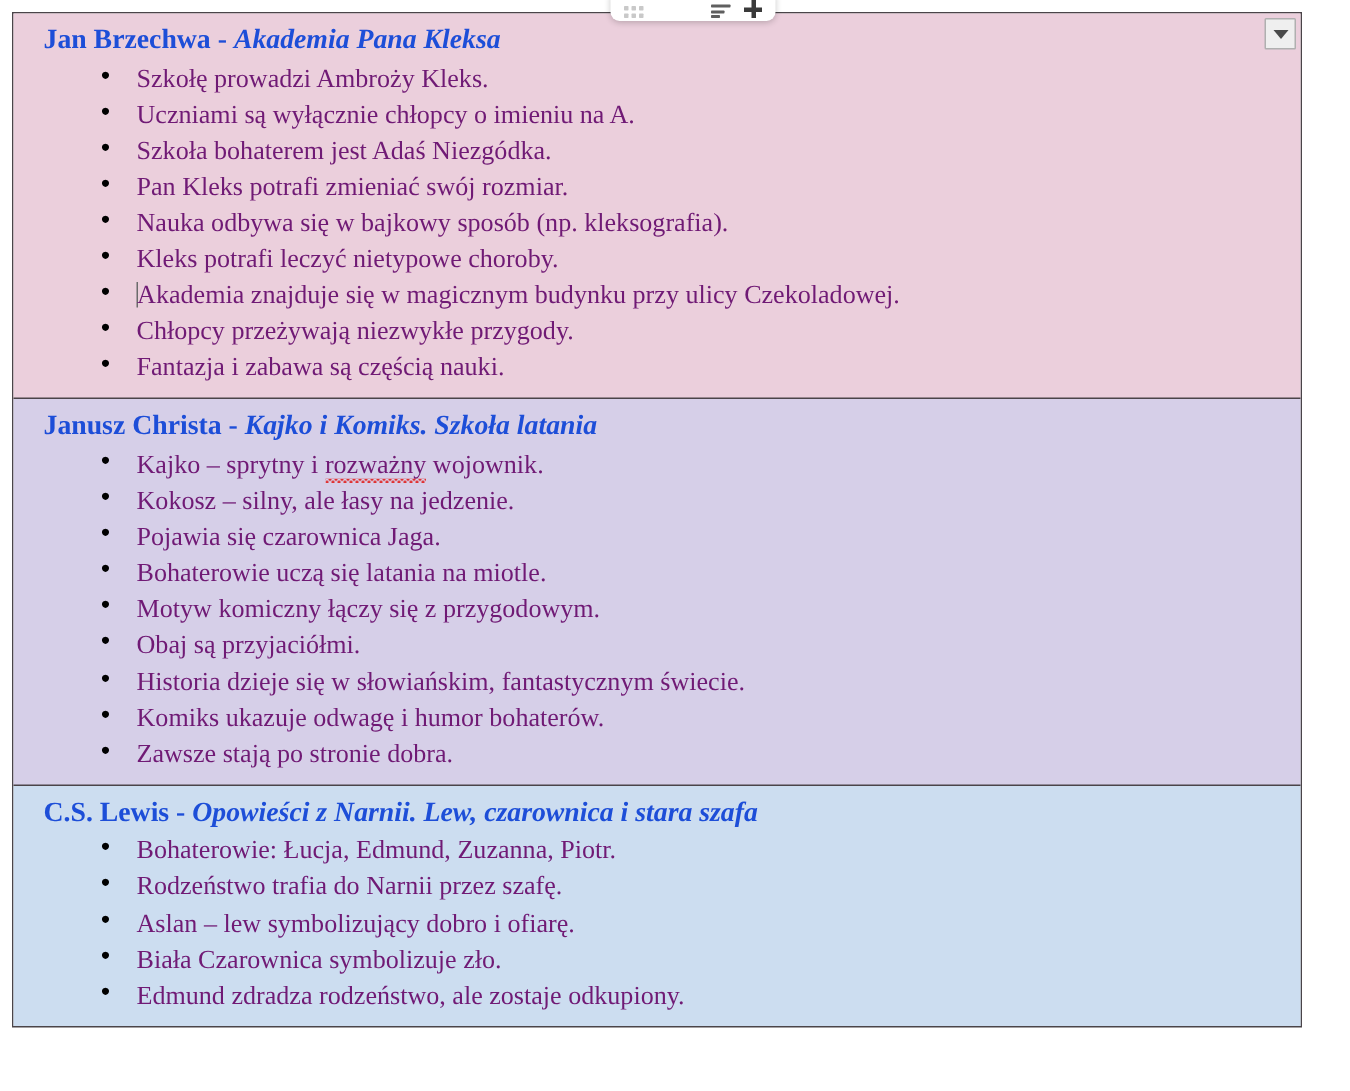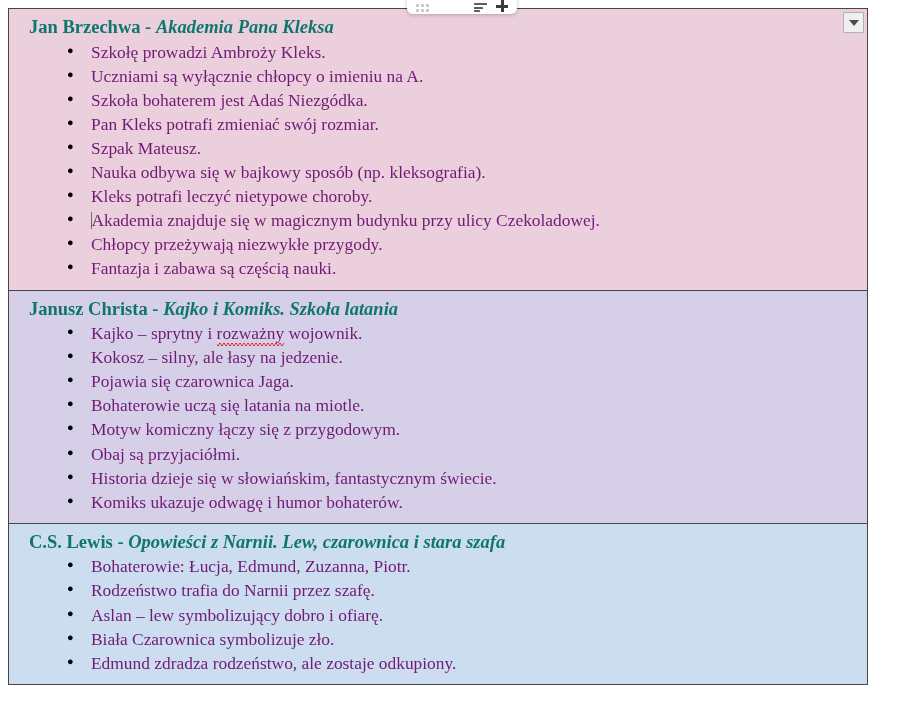--- a/index.html
+++ b/index.html
@@ -118,21 +118,21 @@
     box-sizing: border-box;
     position: relative;
   }
   .section-block:last-child {
     border-bottom: none;
   }
 
   .section-heading {
     font-size: 18.5px;
     font-weight: bold;
-    color: #0f766e;
+    color: #1d4ed8;
     line-height: 1.22;
     margin: 0 0 1px 10px;
     white-space: nowrap;
   }
   .section-heading .title-italic {
     font-style: italic;
   }
 
   ul.bullets {
     list-style: none;
@@ -222,21 +222,20 @@
 
   <div id="content-table">
 
   <div class="section-block theme-pink">
         <div class="section-heading"><span>Jan Brzechwa - </span><span class="title-italic">Akademia Pana Kleksa</span></div>
         <ul class="bullets">
           <li><span>Szkołę prowadzi Ambroży Kleks.</span></li>
           <li><span>Uczniami są wyłącznie chłopcy o imieniu na A.</span></li>
           <li><span>Szkoła bohaterem jest Adaś Niezgódka.</span></li>
           <li><span>Pan Kleks potrafi zmieniać swój rozmiar.</span></li>
-          <li><span>Szpak Mateusz.</span></li>
           <li><span>Nauka odbywa się w bajkowy sposób (np. kleksografia).</span></li>
           <li><span>Kleks potrafi leczyć nietypowe choroby.</span></li>
           <li><span class="text-caret"></span><span>Akademia znajduje się w magicznym budynku przy ulicy Czekoladowej.</span></li>
           <li><span>Chłopcy przeżywają niezwykłe przygody.</span></li>
           <li><span>Fantazja i zabawa są częścią nauki.</span></li>
         </ul>
         <div id="block-dropdown">
           <span class="caret-down"></span>
         </div>
       </div>
@@ -244,20 +243,21 @@
         <div class="section-heading"><span>Janusz Christa - </span><span class="title-italic">Kajko i Komiks. Szkoła latania</span></div>
         <ul class="bullets">
           <li>Kajko – sprytny i <span class="misspelled">rozważny</span> wojownik.</li>
           <li><span>Kokosz – silny, ale łasy na jedzenie.</span></li>
           <li><span>Pojawia się czarownica Jaga.</span></li>
           <li><span>Bohaterowie uczą się latania na miotle.</span></li>
           <li><span>Motyw komiczny łączy się z przygodowym.</span></li>
           <li><span>Obaj są przyjaciółmi.</span></li>
           <li><span>Historia dzieje się w słowiańskim, fantastycznym świecie.</span></li>
           <li><span>Komiks ukazuje odwagę i humor bohaterów.</span></li>
+          <li><span>Zawsze stają po stronie dobra.</span></li>
         </ul>
       </div>
       <div class="section-block theme-blue">
         <div class="section-heading"><span>C.S. Lewis - </span><span class="title-italic">Opowieści z Narnii. Lew, czarownica i stara szafa</span></div>
         <ul class="bullets">
           <li><span>Bohaterowie: Łucja, Edmund, Zuzanna, Piotr.</span></li>
           <li><span>Rodzeństwo trafia do Narnii przez szafę.</span></li>
           <li><span>Aslan – lew symbolizujący dobro i ofiarę.</span></li>
           <li><span>Biała Czarownica symbolizuje zło.</span></li>
           <li><span>Edmund zdradza rodzeństwo, ale zostaje odkupiony.</span></li>

